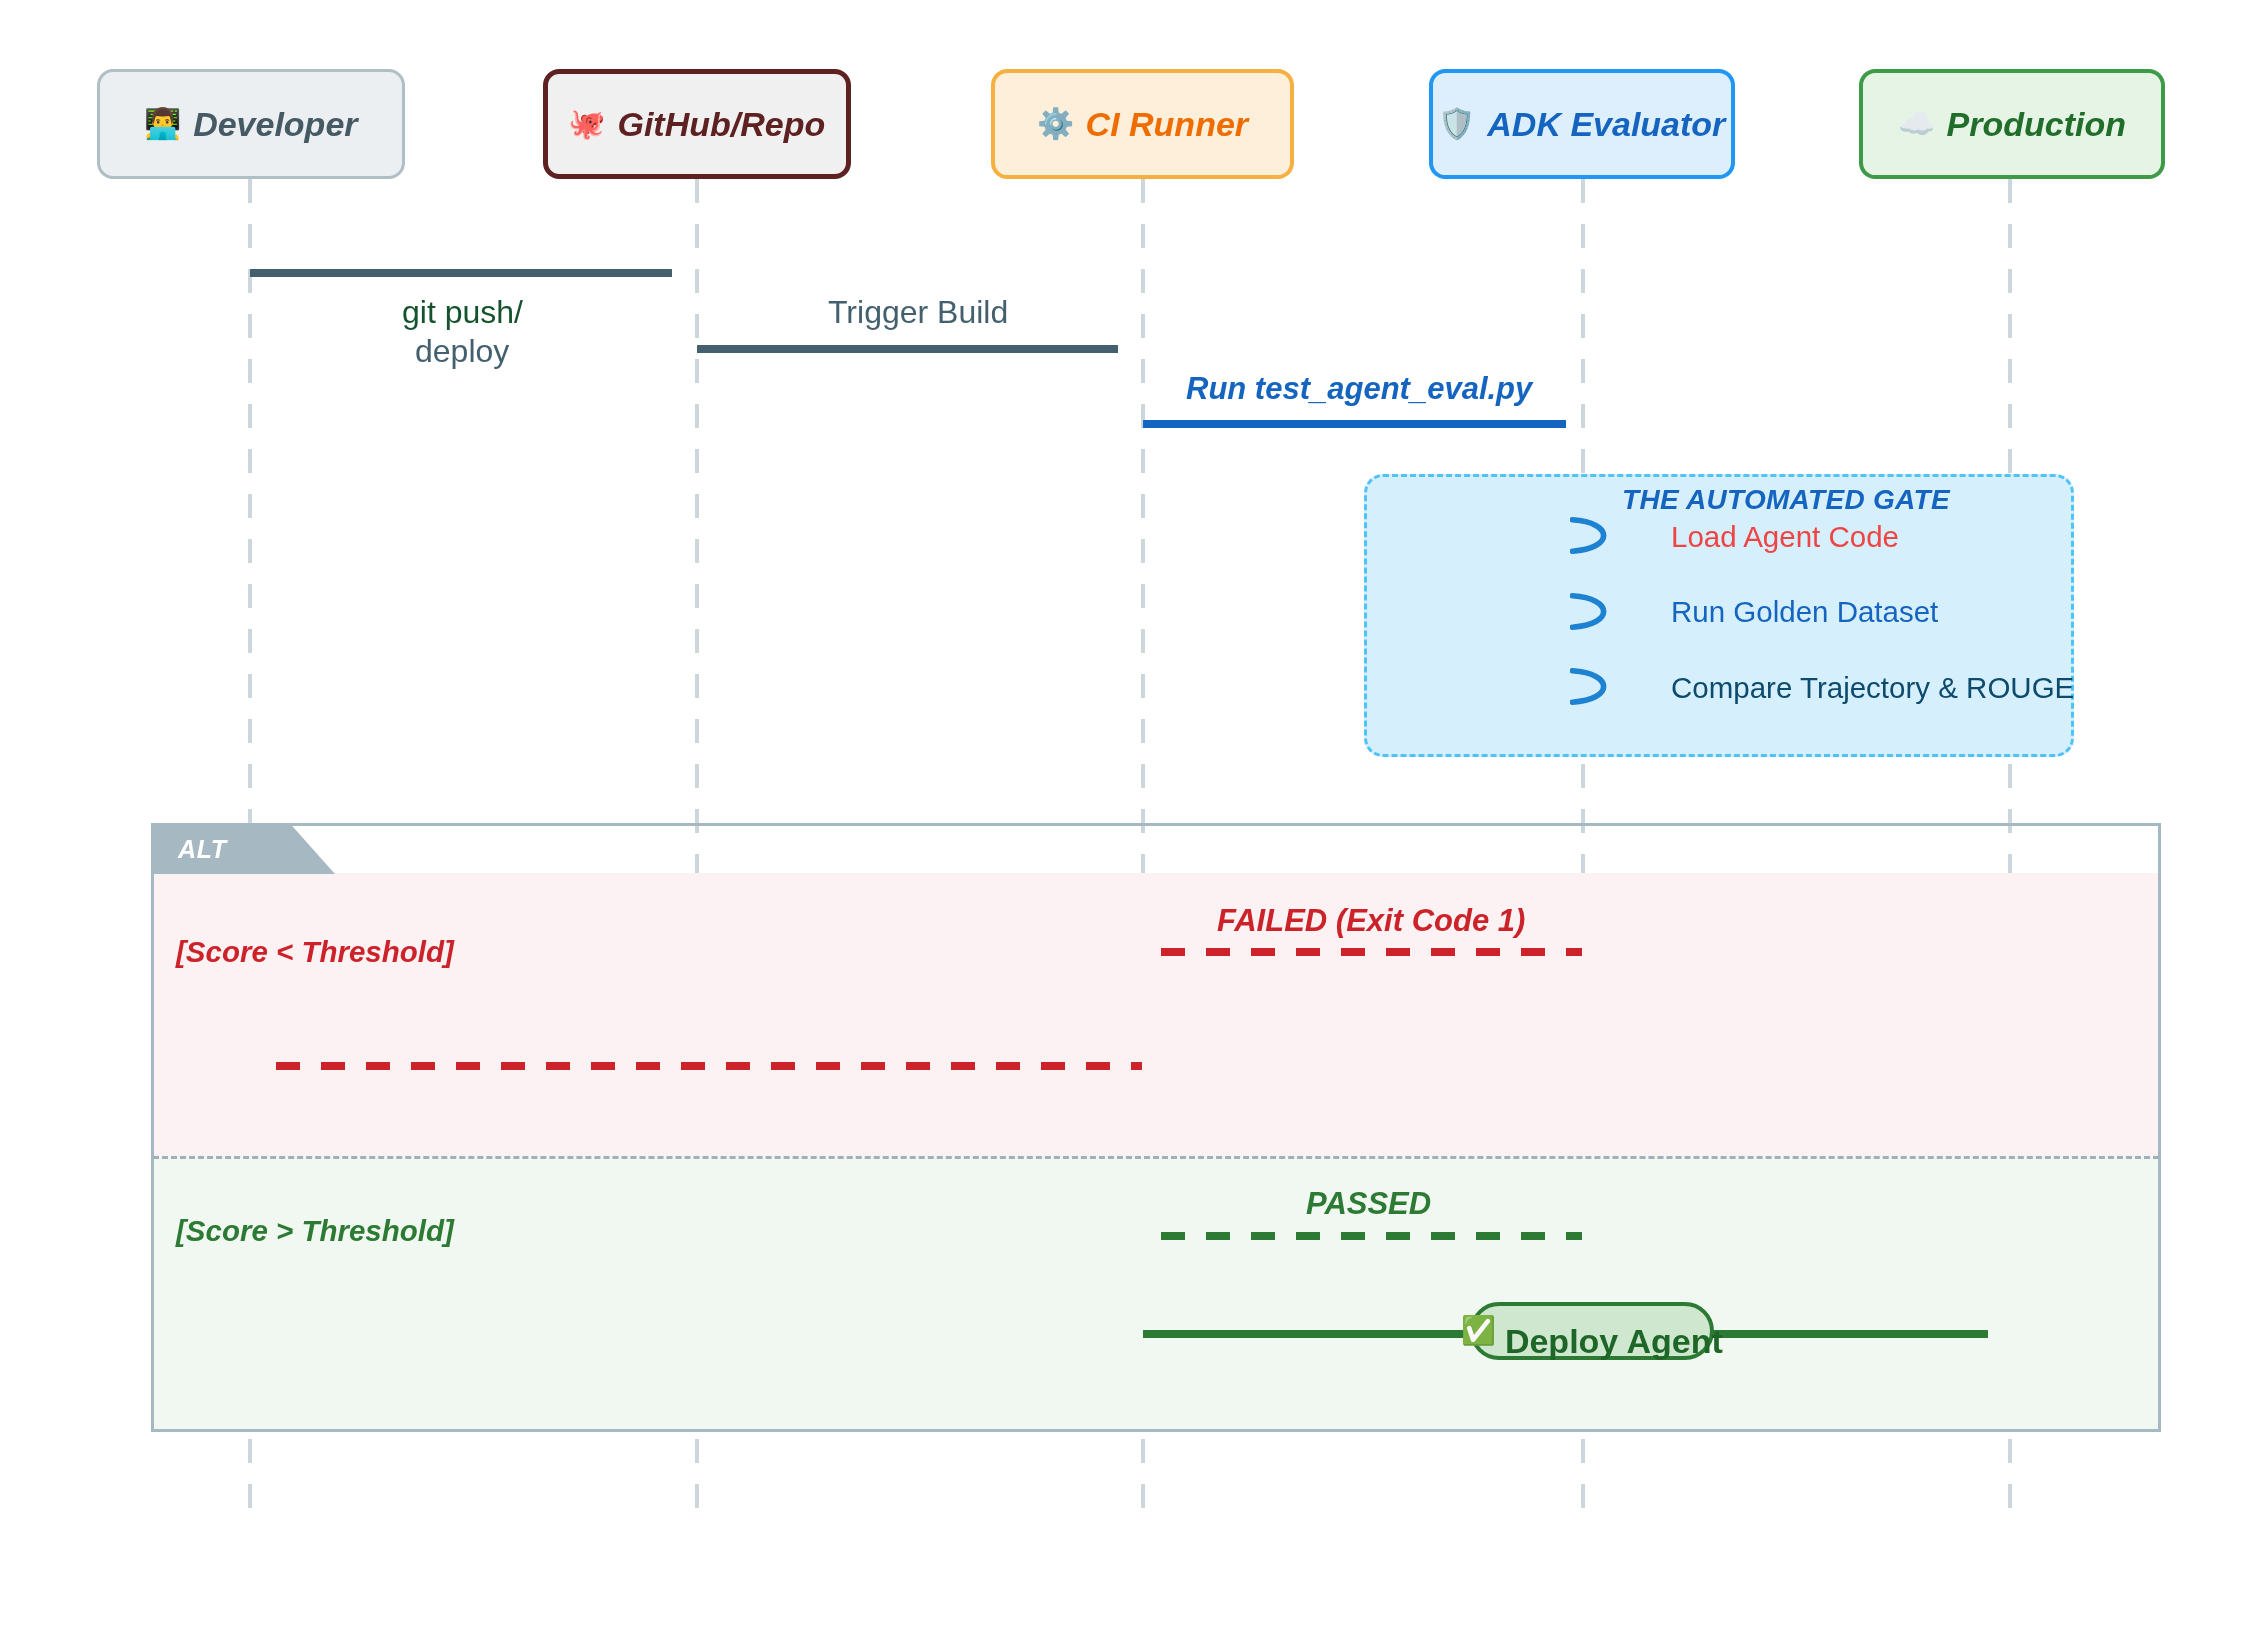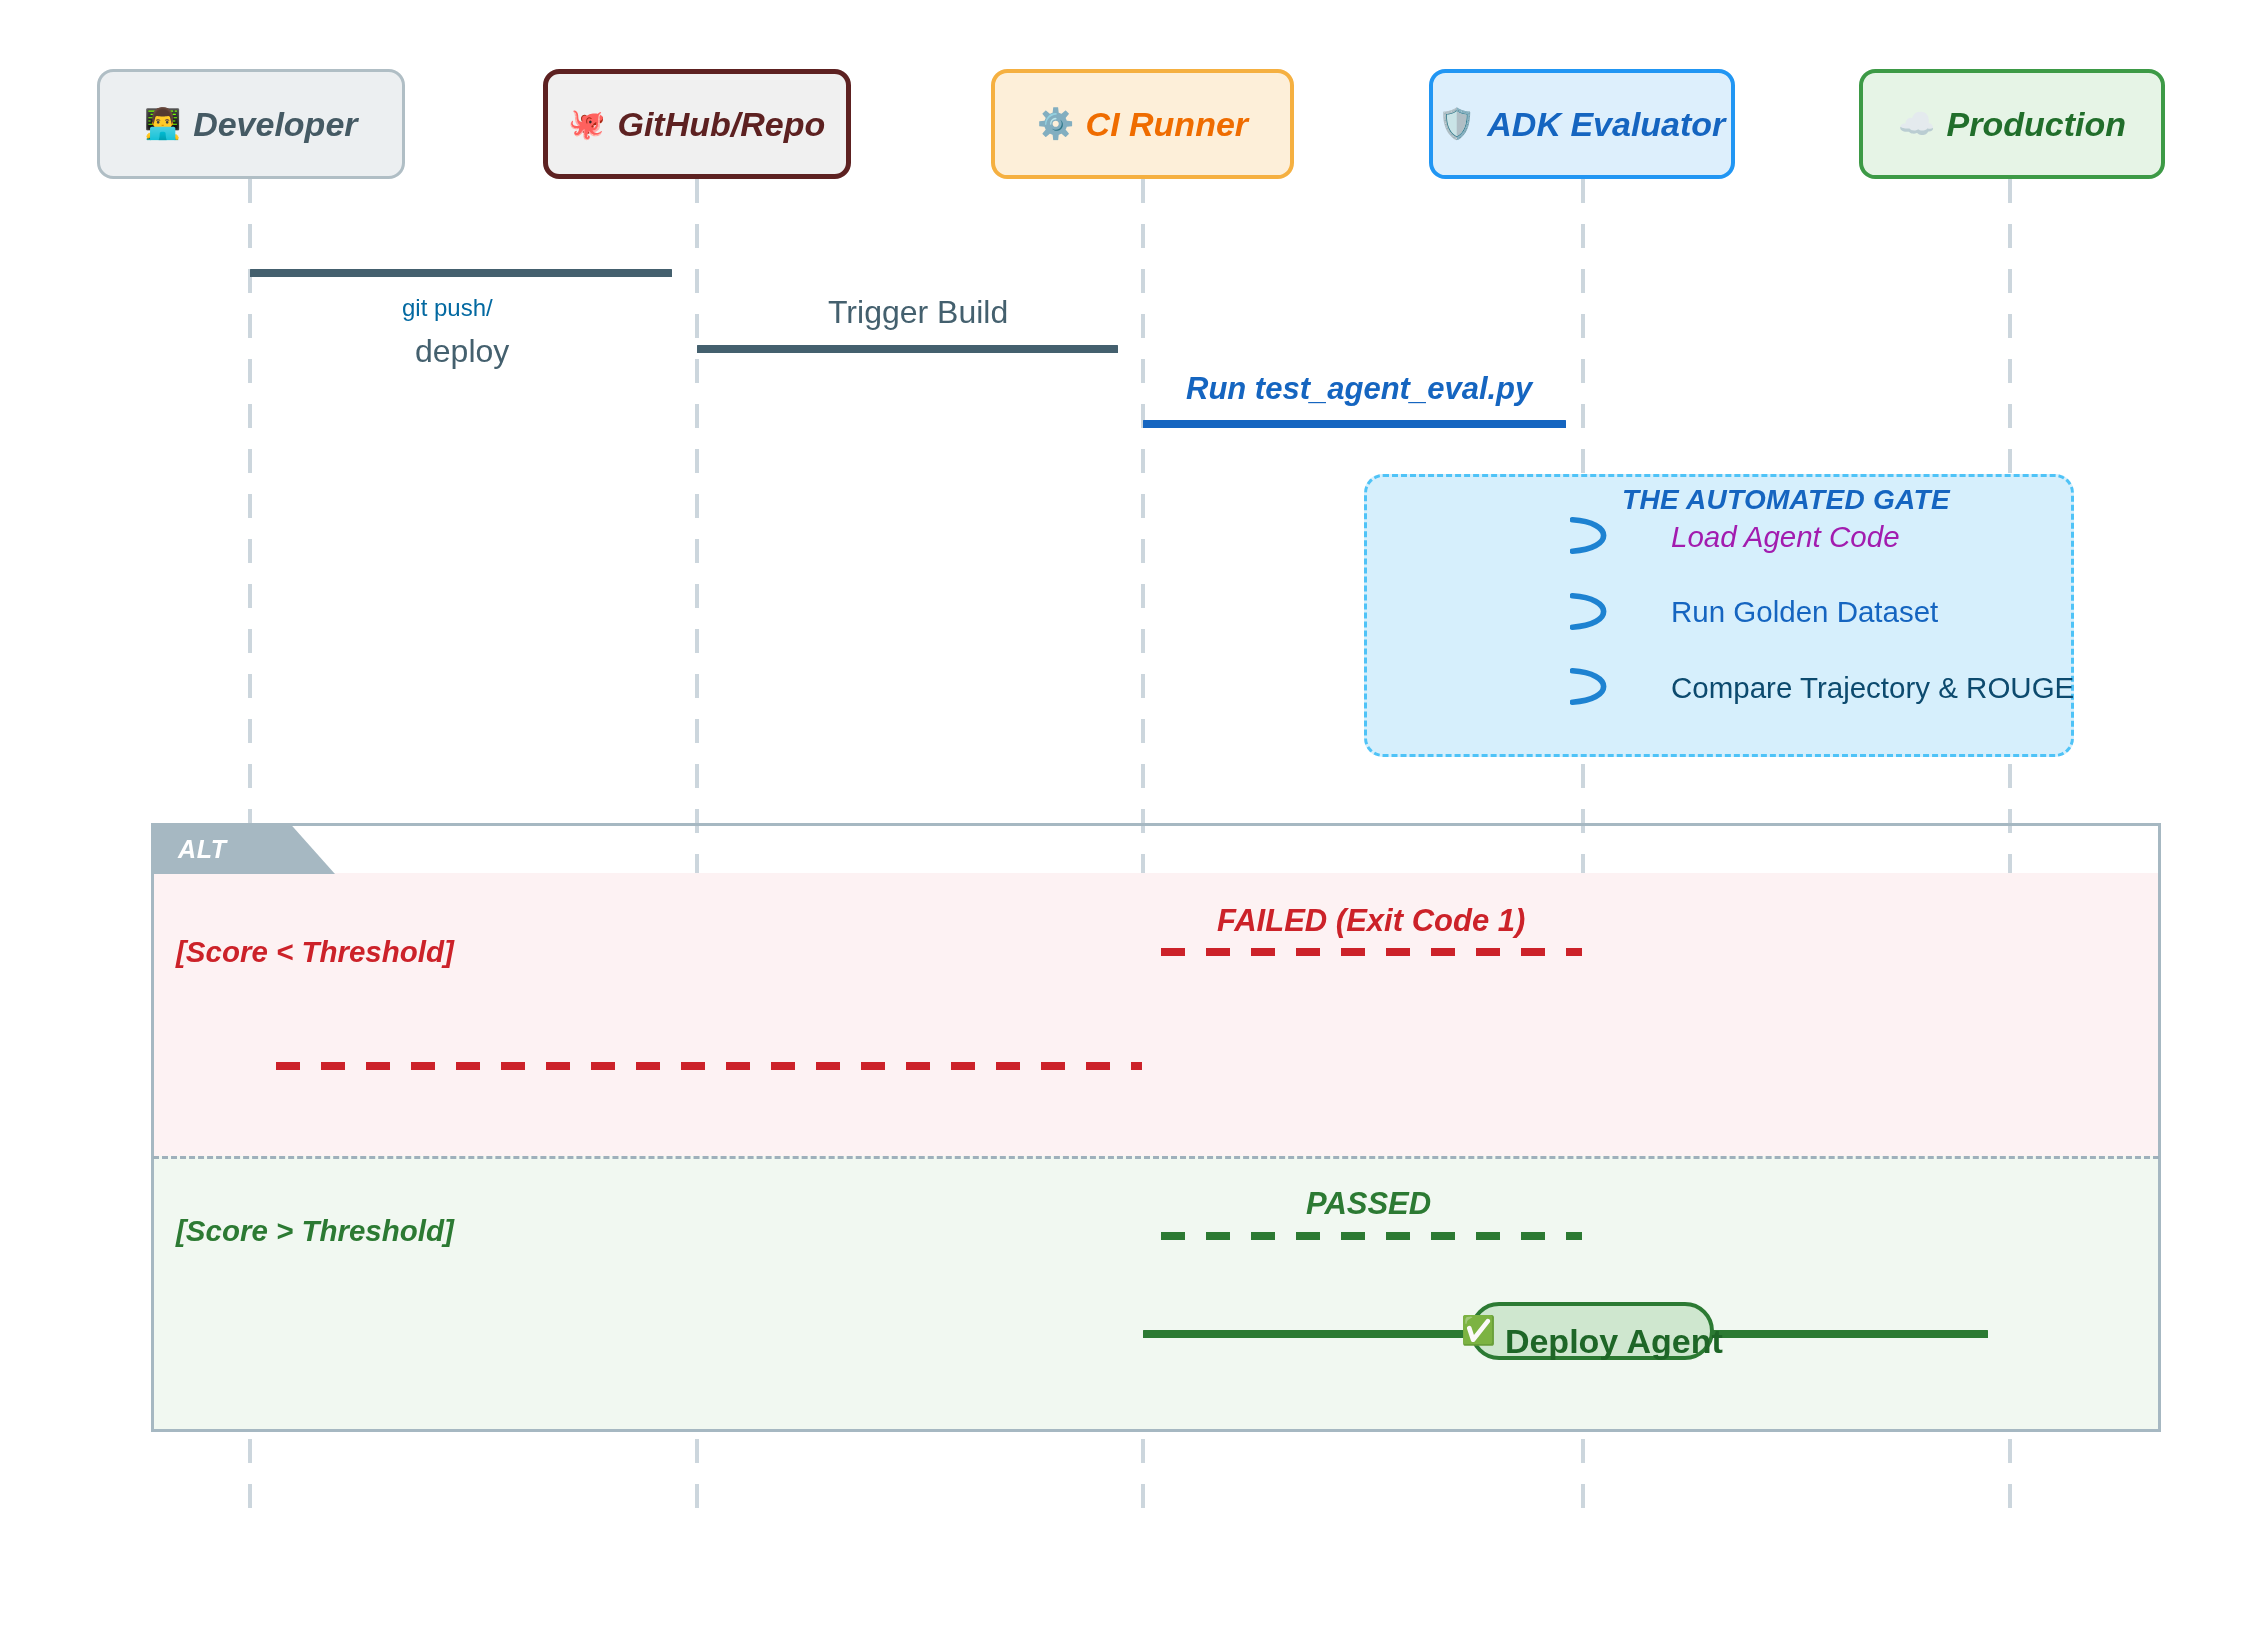--- a/index.html
+++ b/index.html
@@ -84,38 +84,38 @@
     <span class="pemoji">🛡️</span>
     <span class="plabel">ADK Evaluator</span>
   </div>
 
   <div class="participant" style="left:1859px;top:69px;width:306px;border:4.4px solid #3d9a46;background:#e6f4e6;color:#216e2b;">
     <span class="pemoji">☁️</span>
     <span class="plabel">Production</span>
   </div>
 
   <div class="msg-line" style="left:250px;top:269px;width:422px;background:#44606e;"></div>
-  <div class="msg-label" style="left:402px;top:295px;font-size:24px;color:#0369a1;">git push/</div>
+  <div class="msg-label" style="left:402px;top:295px;font-size:32px;color:#14532d;">git push/</div>
   <div class="msg-label" style="left:415px;top:334px;font-size:32px;color:#44606e;">deploy</div>
 
   <div class="msg-line" style="left:697px;top:345px;width:421px;background:#44606e;"></div>
   <div class="msg-label" style="left:828px;top:295px;font-size:32px;color:#44606e;">Trigger Build</div>
 
   <div class="msg-line" style="left:1143px;top:420px;width:423px;background:#1565c0;"></div>
   <div class="msg-label" style="left:1186px;top:372px;font-size:31px;font-weight:bold;font-style:italic;color:#1565c0;">Run test_agent_eval.py</div>
 
   <div id="note" style="left:1364px;top:474px;width:710px;height:283px;
               background:#d6effc;border:3.8px dashed #4fc3f7;"></div>
 
   <div id="note-title" style="left:1622px;top:484px;font-size:28px;color:#1565c0;">THE AUTOMATED GATE</div>
 
   <svg class="selfloop" style="left:1570px;top:516px;" viewBox="0 0 78 62" width="49" height="39">
     <path d="M4 6 C 70 10, 70 52, 4 56" fill="none" stroke="#1d82d1" stroke-width="9" stroke-linecap="round"></path>
   </svg>
-  <div class="note-item" style="left:1671px;top:520px;font-size:29.5px;color:#a21caf;font-style:italic;">Load Agent Code</div>
+  <div class="note-item" style="left:1671px;top:520px;font-size:29.5px;color:#ef4444;">Load Agent Code</div>
 
   <svg class="selfloop" style="left:1570px;top:592px;" viewBox="0 0 78 62" width="49" height="39">
     <path d="M4 6 C 70 10, 70 52, 4 56" fill="none" stroke="#1d82d1" stroke-width="9" stroke-linecap="round"></path>
   </svg>
   <div class="note-item" style="left:1671px;top:595px;font-size:29.5px;color:#1565c0;">Run Golden Dataset</div>
 
   <svg class="selfloop" style="left:1570px;top:667px;" viewBox="0 0 78 62" width="49" height="39">
     <path d="M4 6 C 70 10, 70 52, 4 56" fill="none" stroke="#1d82d1" stroke-width="9" stroke-linecap="round"></path>
   </svg>
   <div class="note-item" style="left:1671px;top:671px;font-size:29.5px;color:#0c4a6e;">Compare Trajectory &amp; ROUGE</div>

